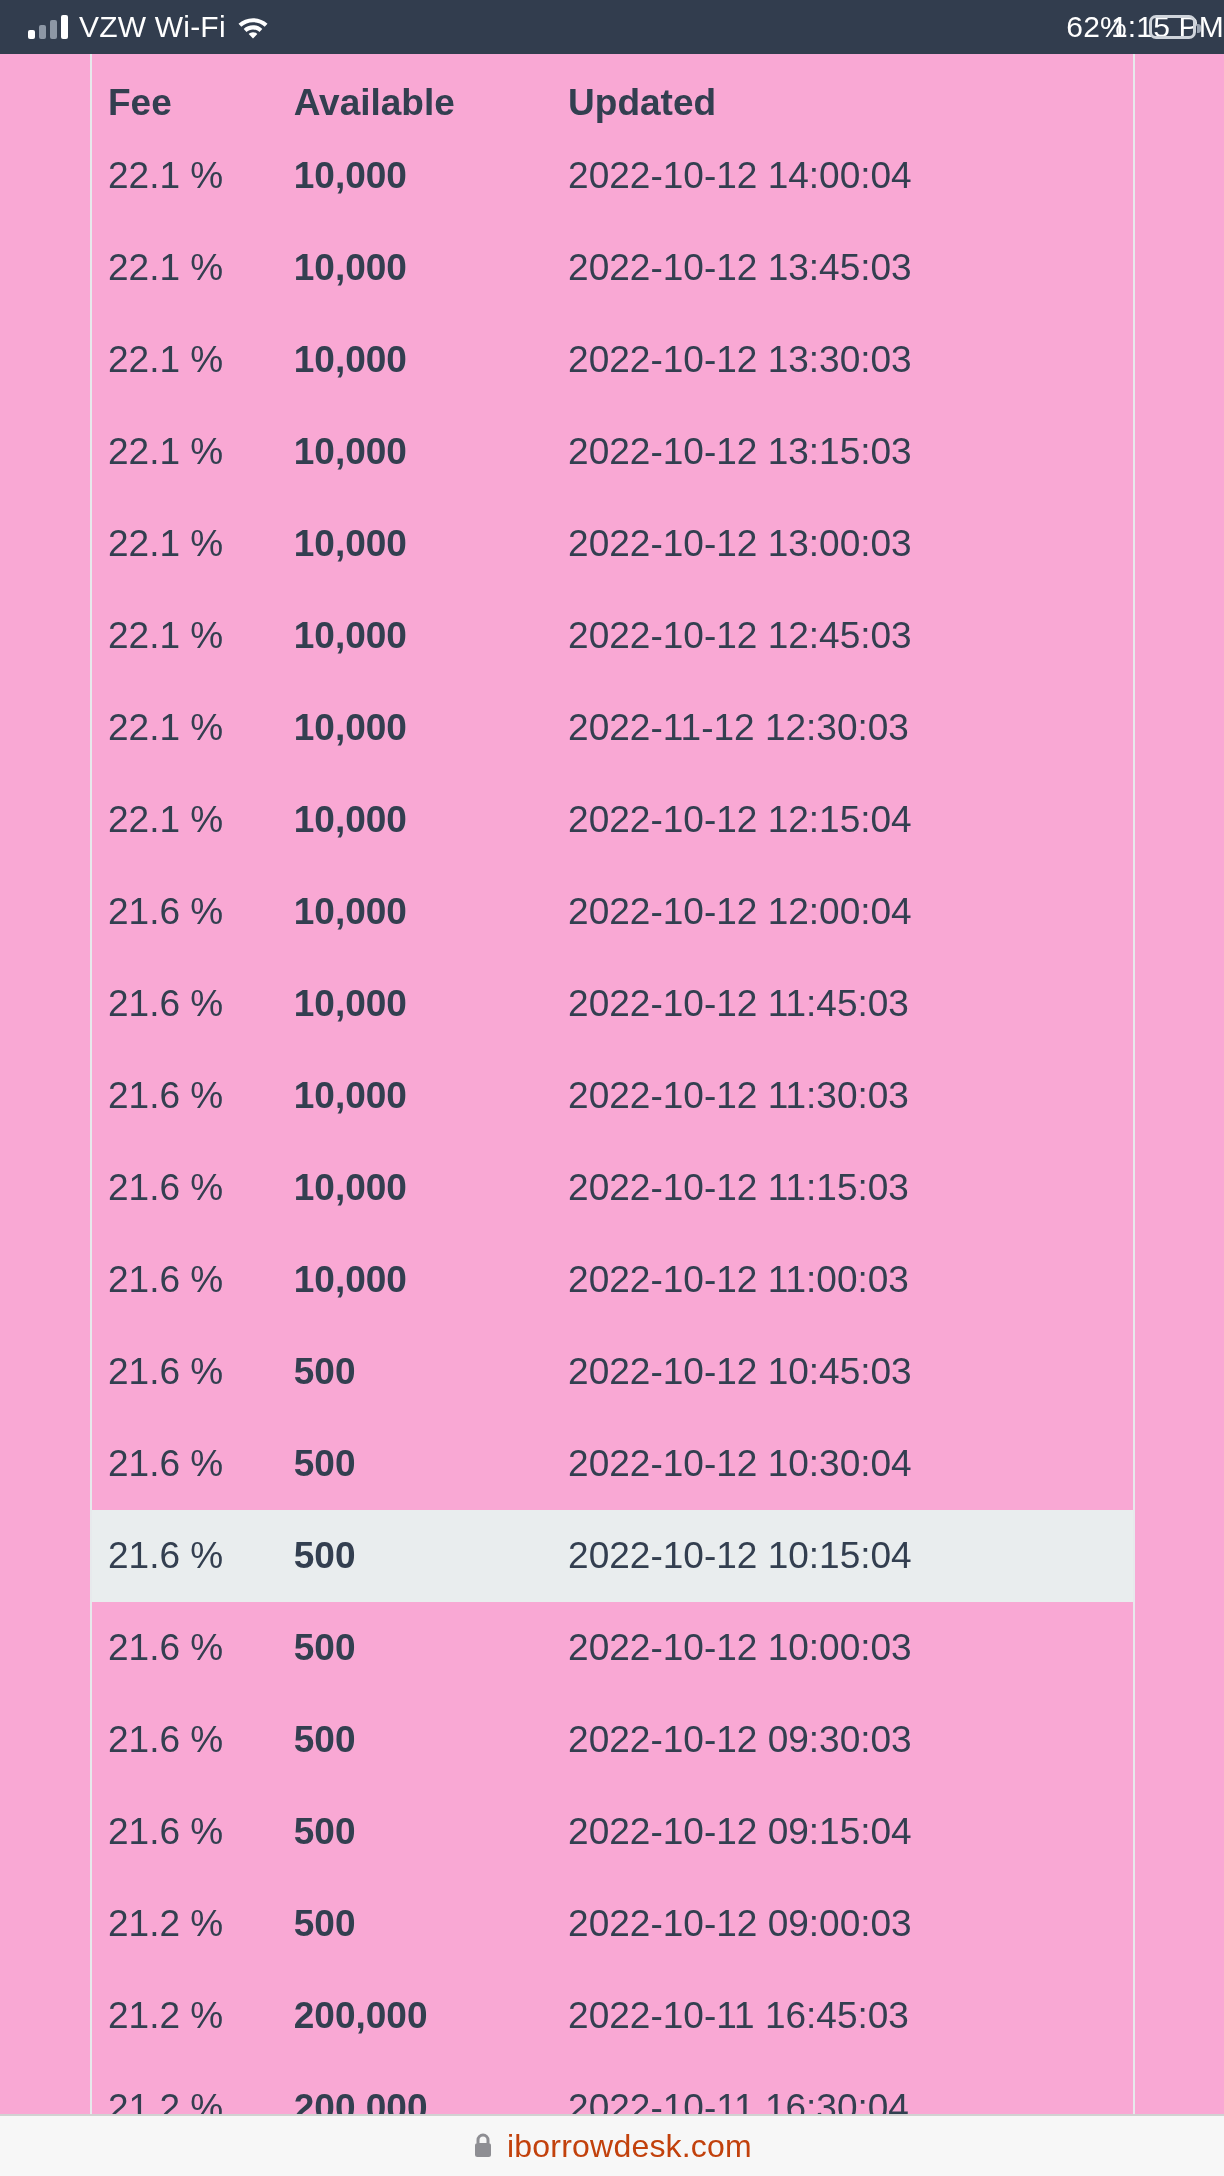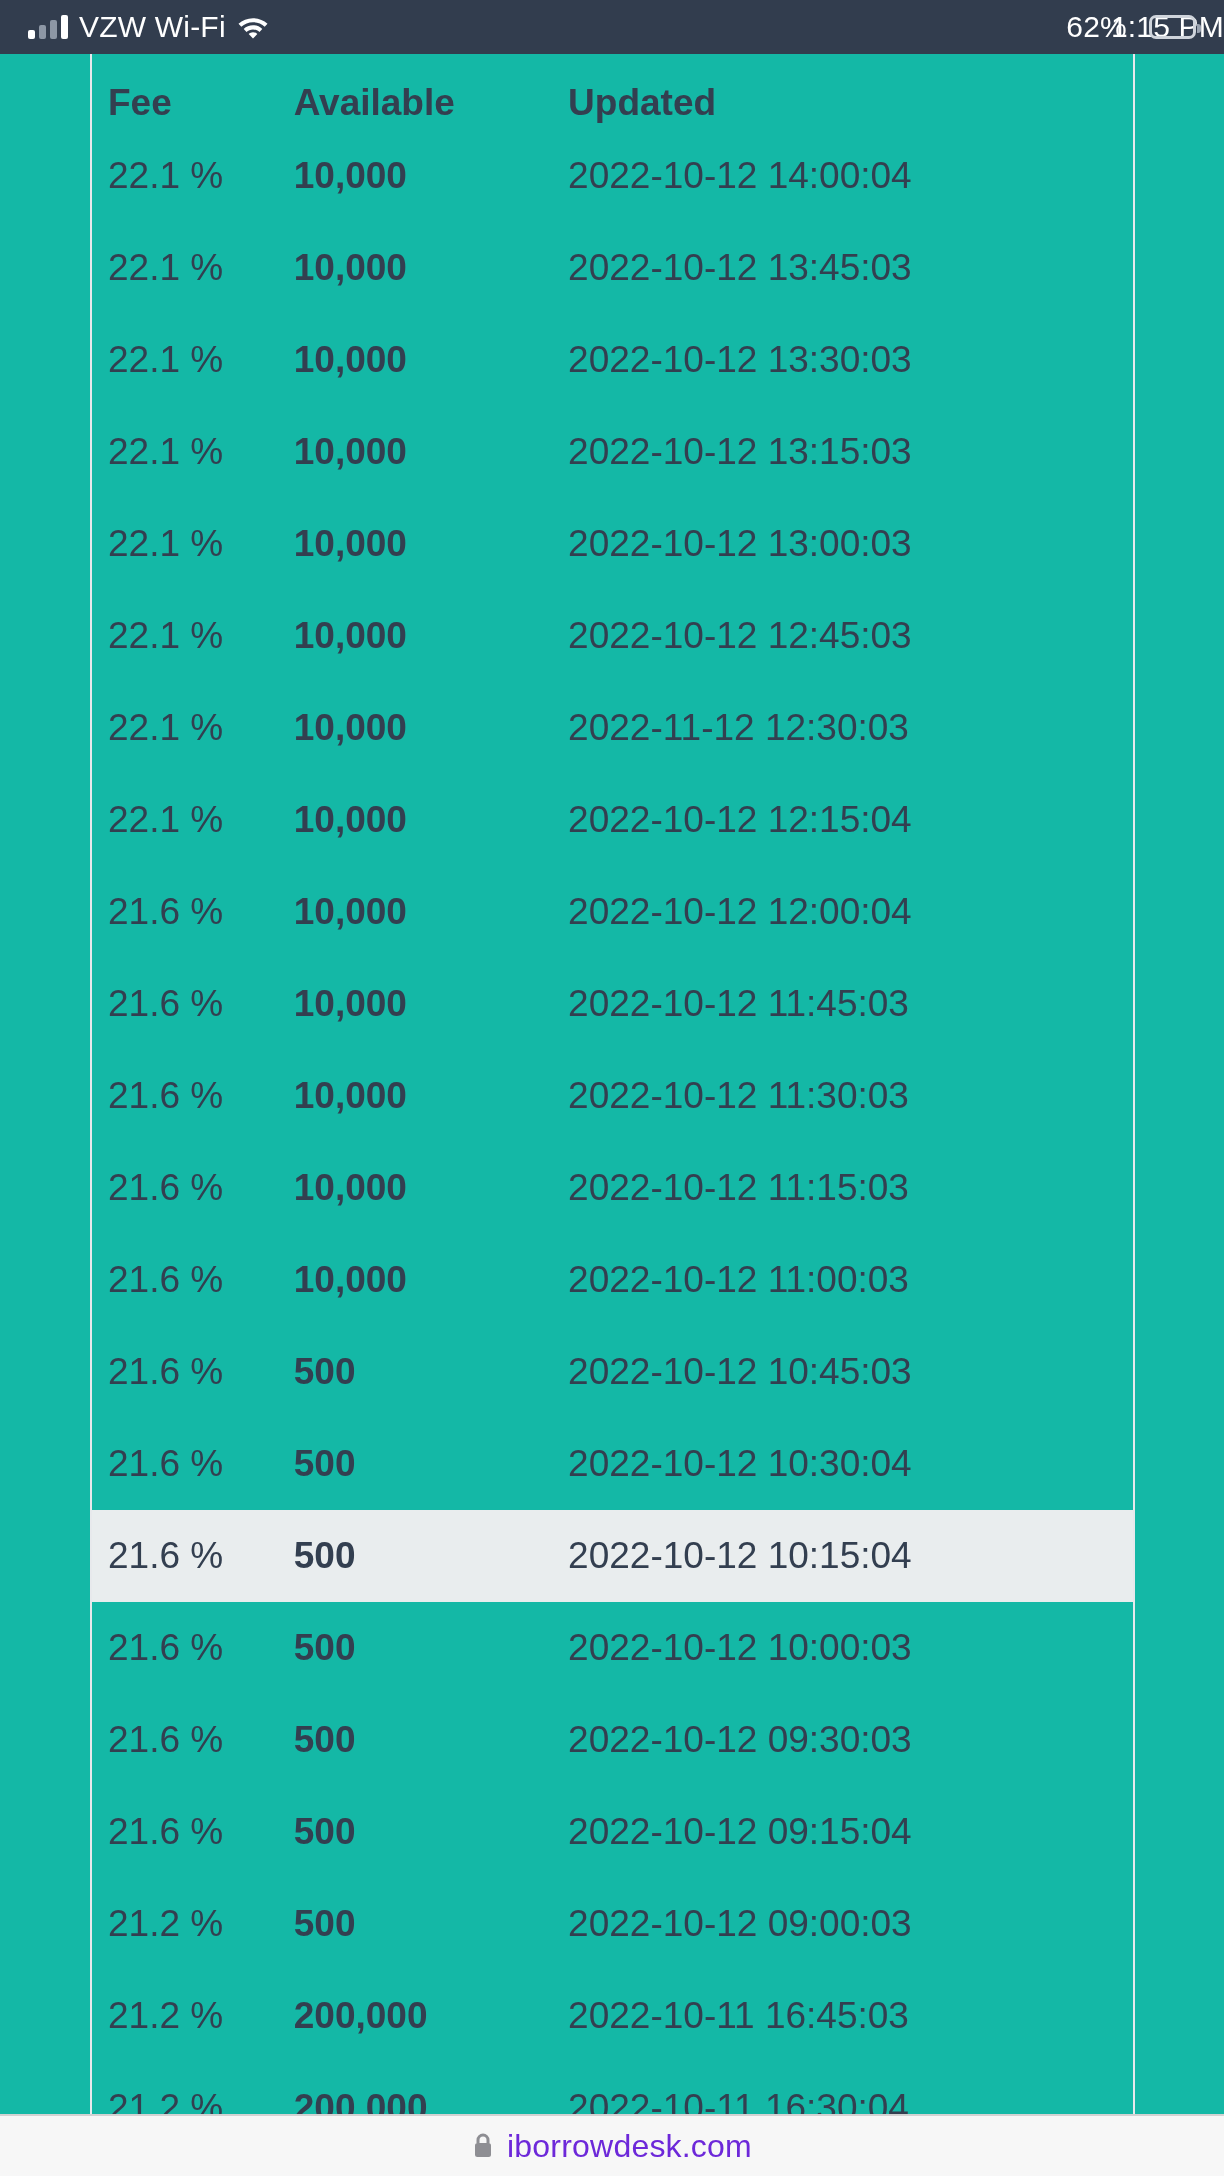--- a/index.html
+++ b/index.html
@@ -79,21 +79,21 @@
     background: #ffffff;
     border-radius: 3px;
   }
 
   
   .page {
     position: absolute;
     top: 54px; left: 0;
     width: 1224px;
     height: 2060px;
-    background: #14b8a6;
+    background: #f9a8d4;
     overflow: hidden;
   }
 
   .table-wrap {
     position: absolute;
     top: 0;
     left: 90px;
     width: 1045px;
     border-left: 2px solid #e7e9ec;
     border-right: 2px solid #e7e9ec;
@@ -135,21 +135,21 @@
     background: #f7f7f7;
     border-top: 2px solid #d2d2d2;
     display: flex;
     align-items: center;
     justify-content: center;
     gap: 13px;
   }
   .lock-icon { width: 22px; height: 28px; display:block; }
   .site-url {
     font-size: 32px;
-    color: #6d28d9;
+    color: #c2410c;
     letter-spacing: 0.2px;
   }
 </style>
 </head>
 <body>
 
 <div class="status-bar">
   <div class="status-left">
     <span class="signal-bars">
       <i></i>

